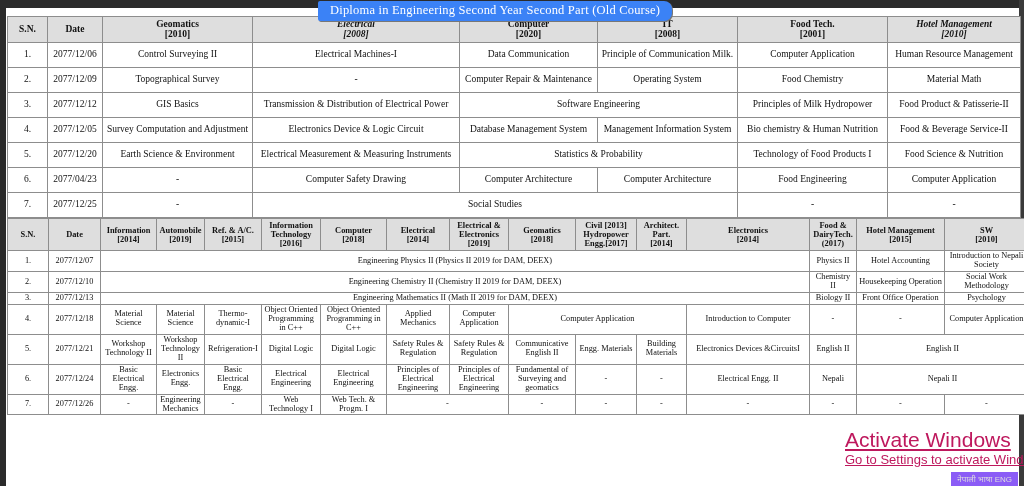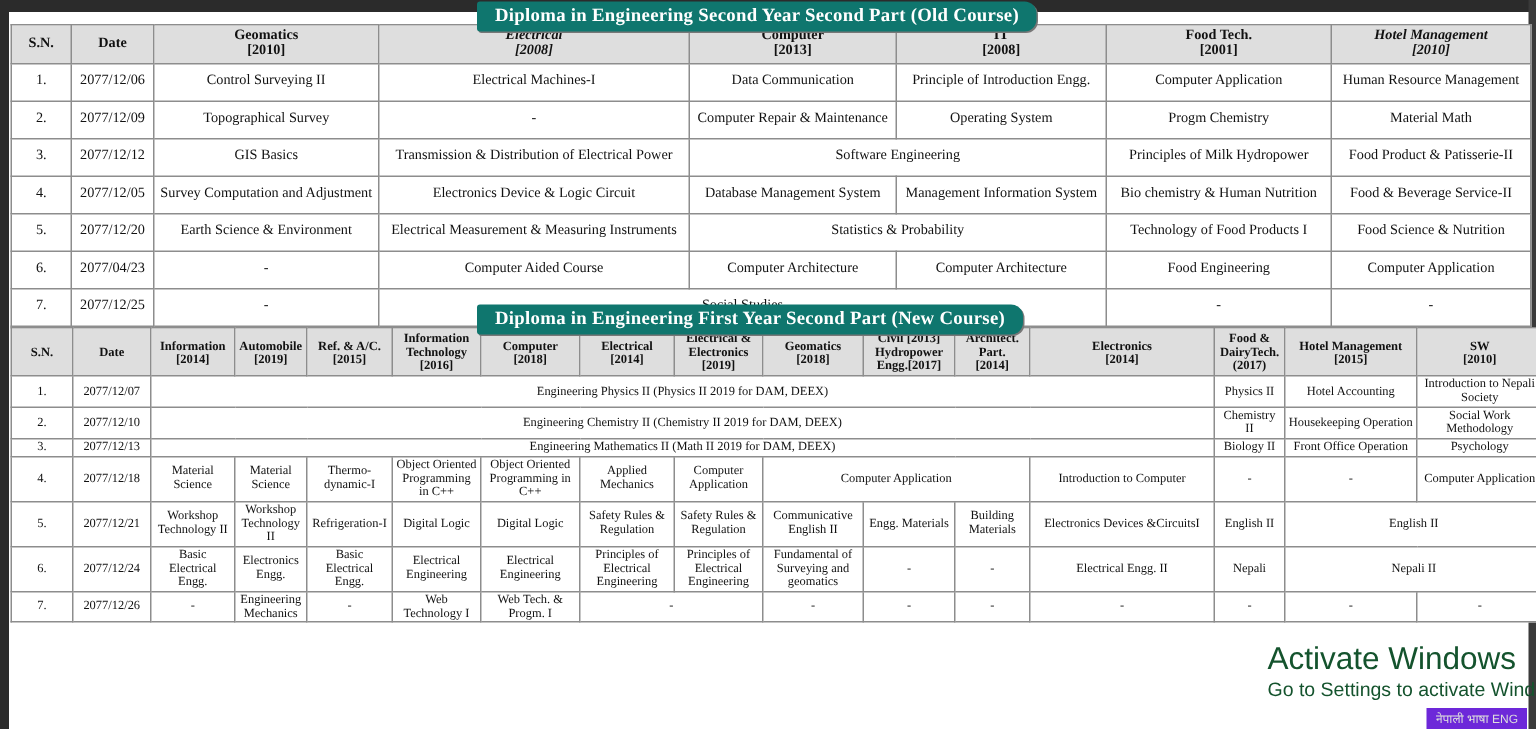--- a/index.html
+++ b/index.html
@@ -12,23 +12,23 @@
   }
   .page{position:relative;width:1024px;height:486px;background:#fff;}
 
   
   .edge-top{position:absolute;left:0;top:0;width:1024px;height:8px;background:#2b2b2b;}
   .edge-left{position:absolute;left:0;top:0;width:6px;height:486px;background:#2b2b2b;}
   .edge-right{position:absolute;right:0;top:0;width:5px;height:486px;background:#3a3a3a;}
 
   .banner{
     position:absolute;
-    background:#0f766e;
+    background:#3b82f6;
     color:#fff;
-    font-weight:bold;
+    font-weight:normal;
     font-size:12.5px;
     letter-spacing:.2px;
     padding:2px 12px 3px 12px;
     border-radius:2px 8px 8px 2px;
     white-space:nowrap;
     box-shadow:1px 1px 0 #777;
     z-index:5;
   }
   #banner1{left:318px;top:1px;}
   #banner2{left:318px;top:203px;}
@@ -62,32 +62,33 @@
   #t1 td{font-size:9.5px;height:22px;}
   #t1 th.hdr-ital{font-style:italic;}
 
   
   #t2{left:7px;top:218px;width:1013px;}
   #t2 th{font-size:8.4px;padding:2px 1px;}
   #t2 td{font-size:8.3px;}
 
   .wm{
     position:absolute;
-    color:#14532d;
+    color:#be185d;
     font-family:"Liberation Sans", sans-serif;
     pointer-events:none;
     z-index:8;
     white-space:nowrap;
+    text-decoration:underline;
   }
   #wm1{left:845px;top:428px;font-size:21px;}
   #wm2{left:845px;top:452px;font-size:13px;}
 
   .taskbar{
     position:absolute;right:6px;bottom:0;height:12px;
-    background:#6d28d9;color:#ddd;font-size:8px;
+    background:#8b5cf6;color:#ddd;font-size:8px;
     font-family:"Liberation Sans", sans-serif;
     padding:1px 6px;z-index:9;white-space:nowrap;
   }
 </style>
 </head>
 <body>
 
 <div class="page">
 
   <div class="edge-top"></div>
@@ -118,21 +119,21 @@
           <th>
             <div>Geomatics</div>
             <div>[2010]</div>
           </th>
           <th class="hdr-ital">
             <div>Electrical</div>
             <div>[2008]</div>
           </th>
           <th>
             <div>Computer</div>
-            <div>[2013]</div>
+            <div>[2020]</div>
           </th>
           <th>
             <div>IT</div>
             <div>[2008]</div>
           </th>
           <th>
             <div>Food Tech.</div>
             <div>[2001]</div>
           </th>
           <th class="hdr-ital">
@@ -141,32 +142,32 @@
           </th>
         </tr>
     </thead>
     <tbody id="t1-body">
         <tr style="height: 22px;">
           <td>1.</td>
           <td>2077/12/06</td>
           <td>Control Surveying II</td>
           <td>Electrical Machines-I</td>
           <td>Data Communication</td>
-          <td>Principle of Introduction Engg.</td>
+          <td>Principle of Communication Milk.</td>
           <td>Computer Application</td>
           <td>Human Resource Management</td>
         </tr>
         <tr style="height: 22px;">
           <td>2.</td>
           <td>2077/12/09</td>
           <td>Topographical Survey</td>
           <td>-</td>
           <td>Computer Repair &amp; Maintenance</td>
           <td>Operating System</td>
-          <td>Progm Chemistry</td>
+          <td>Food Chemistry</td>
           <td>Material Math</td>
         </tr>
         <tr style="height: 22px;">
           <td>3.</td>
           <td>2077/12/12</td>
           <td>GIS Basics</td>
           <td>Transmission &amp; Distribution of Electrical Power</td>
           <td colspan="2">Software Engineering</td>
           <td>Principles of Milk Hydropower</td>
           <td>Food Product &amp; Patisserie-II</td>
@@ -187,38 +188,37 @@
           <td>Earth Science &amp; Environment</td>
           <td>Electrical Measurement &amp; Measuring Instruments</td>
           <td colspan="2">Statistics &amp; Probability</td>
           <td>Technology of Food Products I</td>
           <td>Food Science &amp; Nutrition</td>
         </tr>
         <tr style="height: 22px;">
           <td>6.</td>
           <td>2077/04/23</td>
           <td>-</td>
-          <td>Computer Aided Course</td>
+          <td>Computer Safety Drawing</td>
           <td>Computer Architecture</td>
           <td>Computer Architecture</td>
           <td>Food Engineering</td>
           <td>Computer Application</td>
         </tr>
         <tr style="height: 22px;">
           <td>7.</td>
           <td>2077/12/25</td>
           <td>-</td>
           <td colspan="3">Social Studies</td>
           <td>-</td>
           <td>-</td>
         </tr>
       </tbody>
   </table>
 
-  <div class="banner" id="banner2">Diploma in Engineering First Year Second Part (New Course)</div>
 
   <table class="sched" id="t2">
     <colgroup>
       <col style="width:41px">
         <col style="width:52px">
         <col style="width:56px">
       <col style="width:48px">
         <col style="width:57px">
         <col style="width:59px">
       <col style="width:66px">

